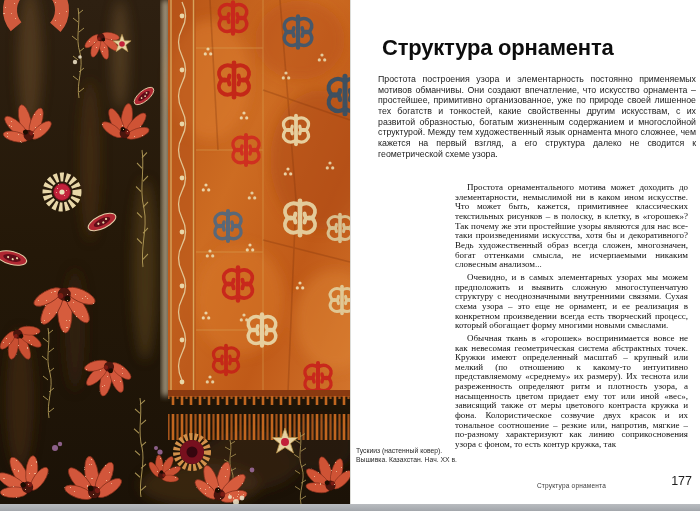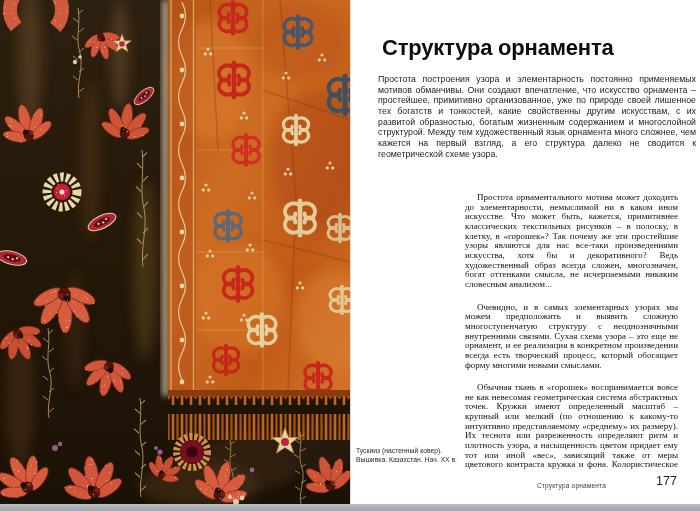--- a/index.html
+++ b/index.html
@@ -23,34 +23,35 @@
     font-family:"Liberation Sans",sans-serif;
     font-size:8.8px;line-height:10.65px;color:#1c1c1c;
     text-align:justify;
   }
   .bodycol{
     position:absolute;left:452px;top:180px;width:239px;height:290px;overflow:hidden;
     font-family:"Liberation Serif",serif;
     font-size:9px;line-height:9.65px;color:#101010;
     text-align:justify;
   }
-  .bodycol p{margin:13px;text-indent:12px;}
+  .bodycol p{margin:3px;text-indent:12px;}
   .caption{
     position:absolute;left:356px;top:446px;width:104px;
     font-family:"Liberation Sans",sans-serif;
     font-size:6.8px;line-height:9.2px;color:#2a2a2a;
   }
   .runfoot{
     position:absolute;left:452px;top:482px;width:239px;
     text-align:center;
     font-family:"Liberation Sans",sans-serif;
     font-size:6.5px;color:#3a3a3a;letter-spacing:0.2px;
   }
   .pagenum{
     position:absolute;left:656px;top:474px;width:36px;
+    text-align:right;
     font-family:"Liberation Sans",sans-serif;
     font-size:12.5px;color:#1e1e1e;
   }
   .bottom-edge{
     position:absolute;left:0;top:504px;width:700px;height:7px;
     background:linear-gradient(#b9bcc0,#a2a6ab);
   }
   .photo-edge{
     position:absolute;left:350px;top:0;width:1px;height:505px;background:#dcdcd8;
   }

